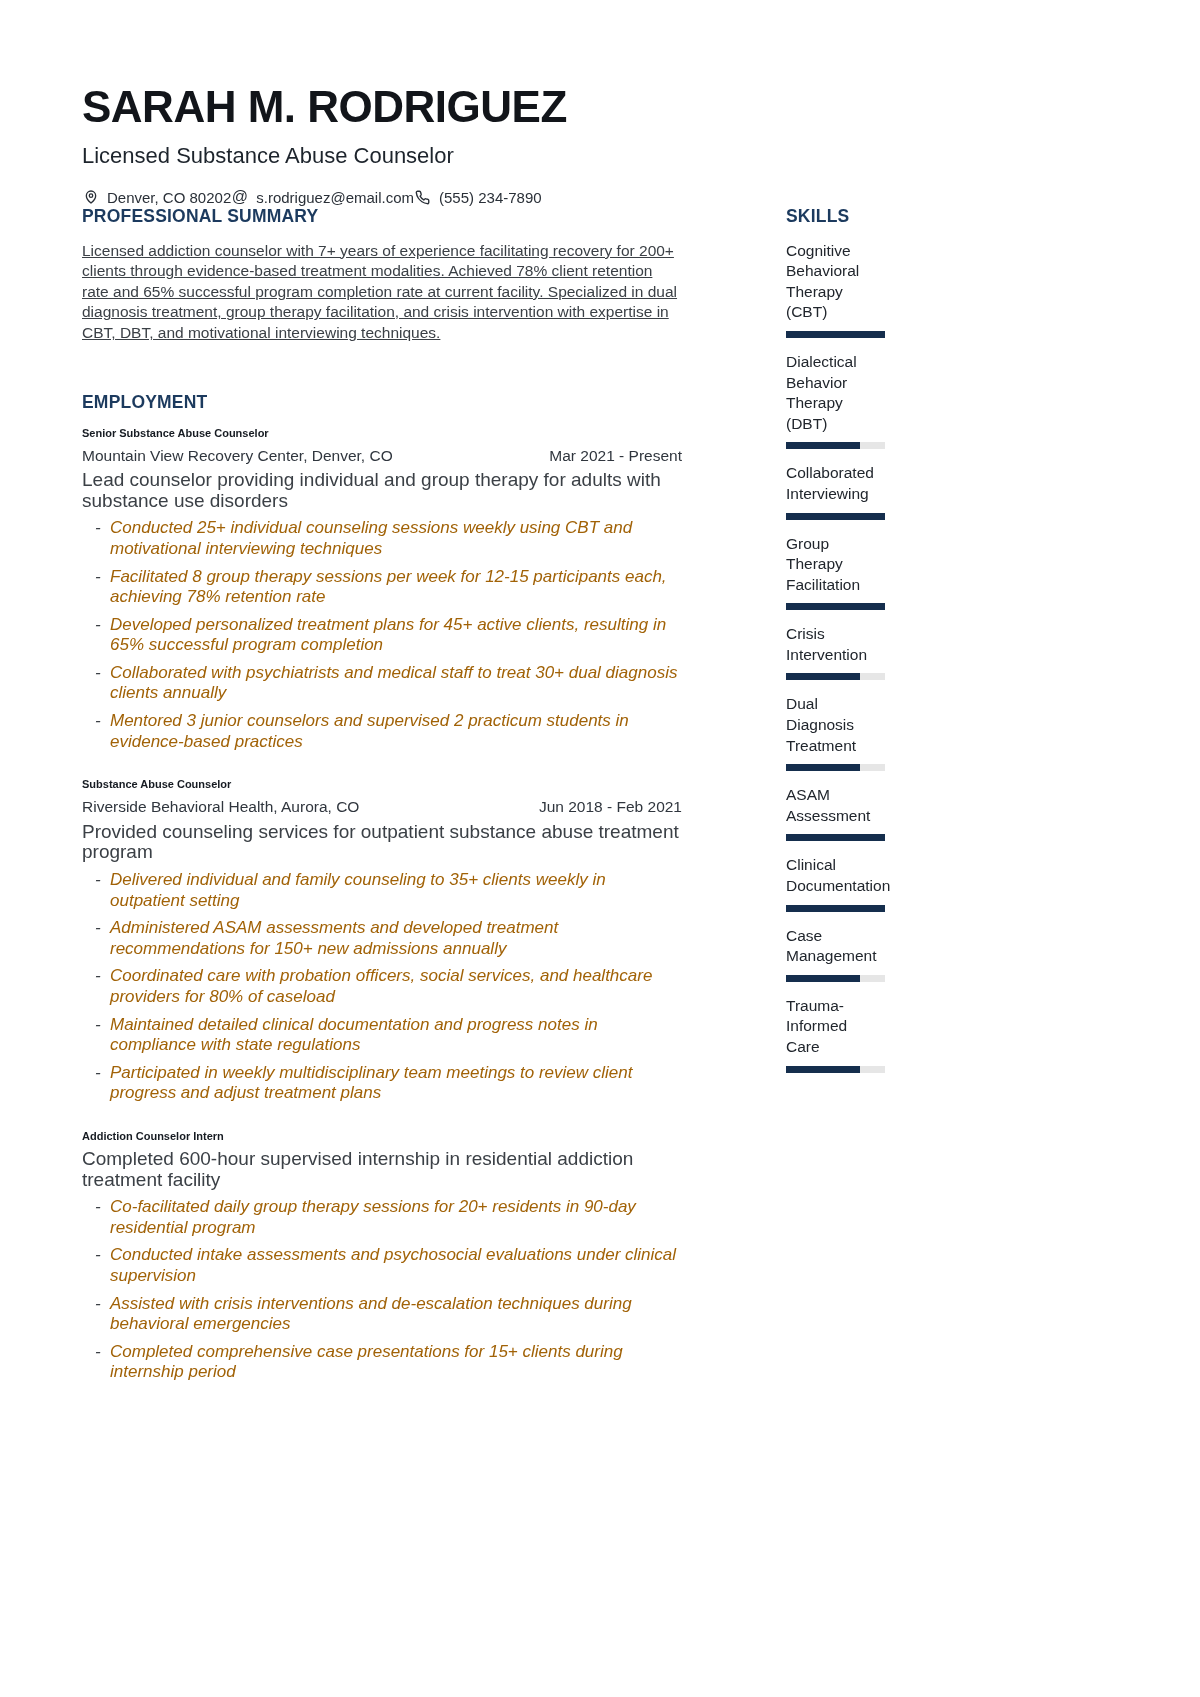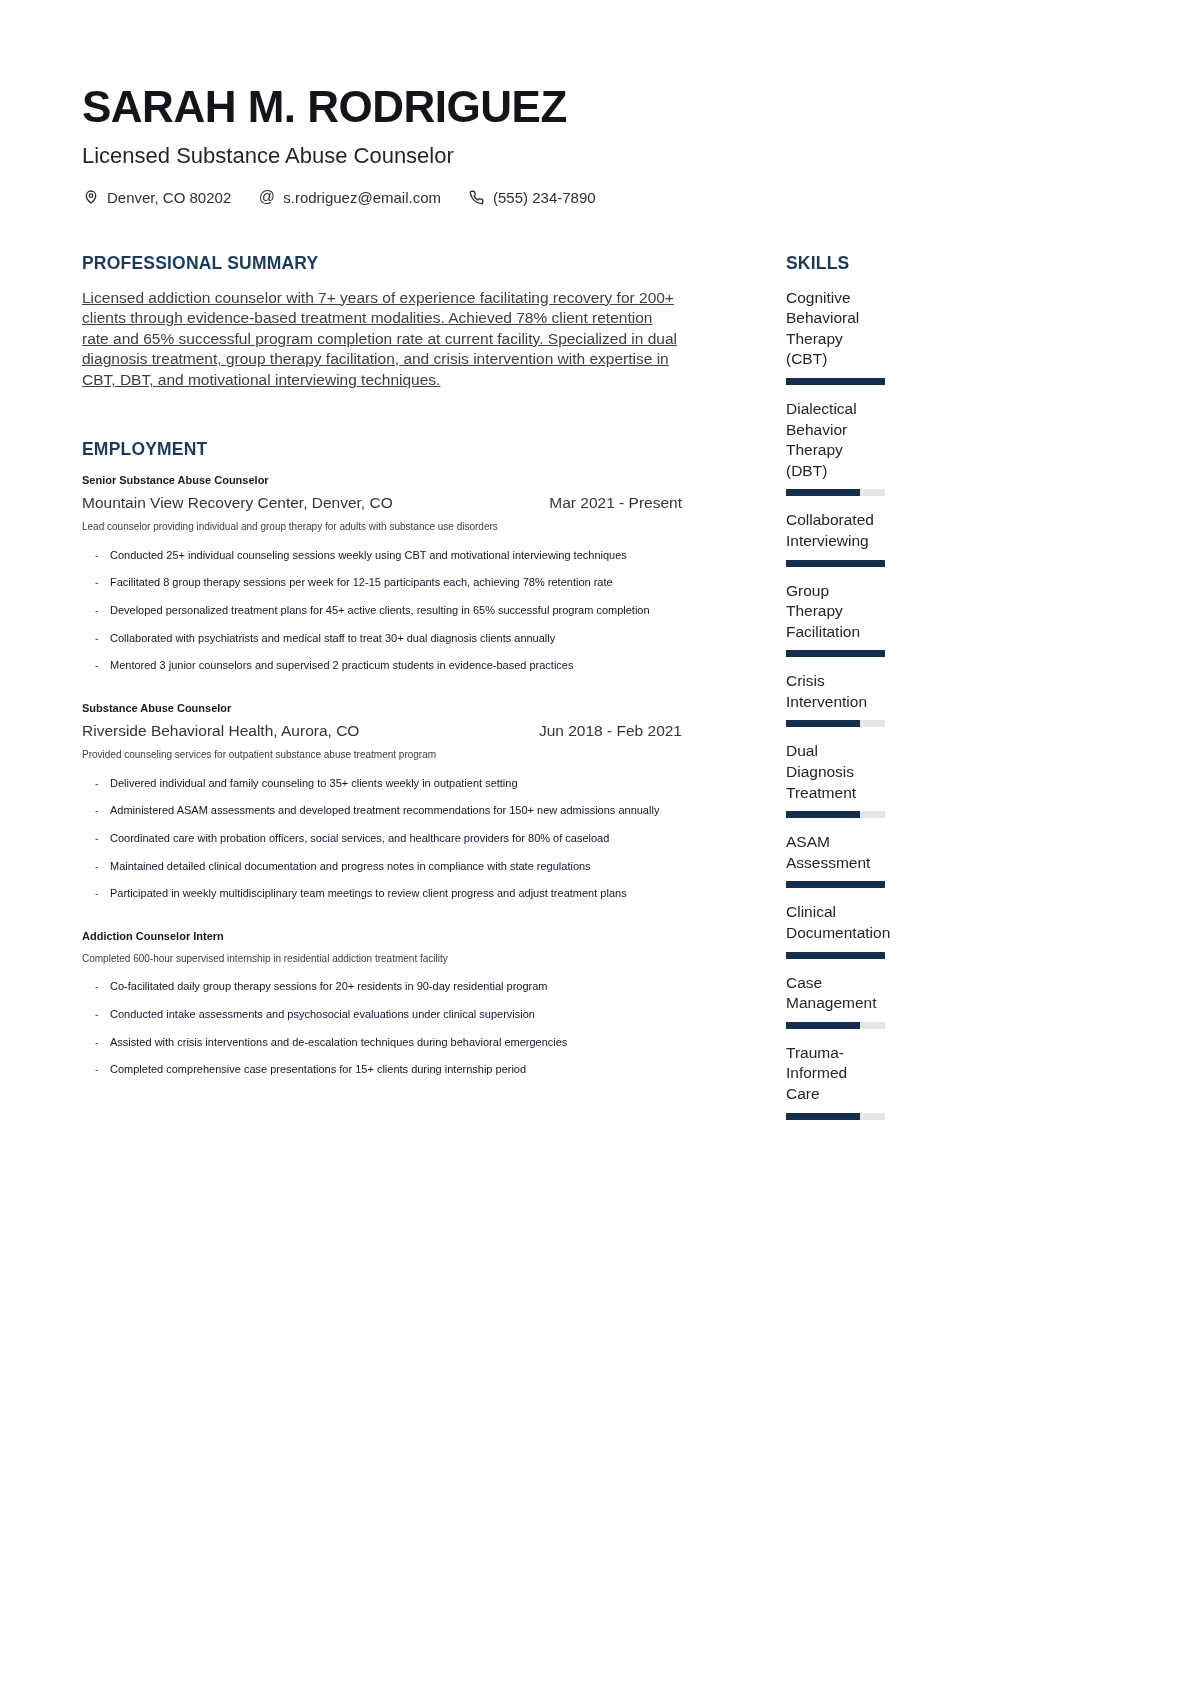--- a/index.html
+++ b/index.html
@@ -29,21 +29,20 @@
   }
   .subtitle {
     font-size: 22px;
     line-height: 1.2;
     color: #1d242c;
     margin-bottom: 19px;
   }
   .contact {
     display: flex;
     align-items: flex-start;
-    gap: 27px;
     font-size: 15px;
     color: #2a3038;
   }
   .contact-item {
     display: inline-flex;
     align-items: center;
     gap: 8px;
   }
   .cicon {
     display: inline-flex;
@@ -59,21 +58,20 @@
     font-size: 16px;
     font-weight: 400;
     line-height: 1;
     color: #2a3038;
   }
 
   
   .columns {
     display: flex;
     gap: 104px;
-    margin-top: 47px;
     align-items: flex-start;
   }
   .col-left  { width: 600px; flex: none; }
   .col-right { flex: 1; min-width: 0; }
 
   h2.section-heading {
     font-size: 17.5px;
     font-weight: 700;
     letter-spacing: 0.2px;
     color: #1c3a5e;
@@ -99,33 +97,34 @@
     display: flex;
     justify-content: center;
     align-items: flex-start;
     font-size: 15.5px;
     line-height: 20.6px;
     color: #30363e;
   }
   .job-company { flex: 1 1 auto; }
   .job-dates { flex: none; margin-left: 20px; white-space: nowrap; }
   .job-summary {
-    font-size: 10px;
+    font-size: 19px;
     line-height: 20.6px;
     color: #3b4046;
     margin: 4px 0 7px 0;
   }
   ul.job-bullets { list-style: none; }
   ul.job-bullets li {
     position: relative;
     padding-left: 28px;
-    font-size: 11px;
-    line-height: 20.6px;
-    color: #0f172a;
+    font-size: 17px;
+    line-height: 20.6px;
+    color: #a16207;
     margin-bottom: 7px;
+    font-style: italic;
   }
   ul.job-bullets li:last-child { margin-bottom: 0; }
   ul.job-bullets li::before {
     content: "-";
     position: absolute;
     left: 13px;
     top: 0;
     color: #3b4046;
   }
 

